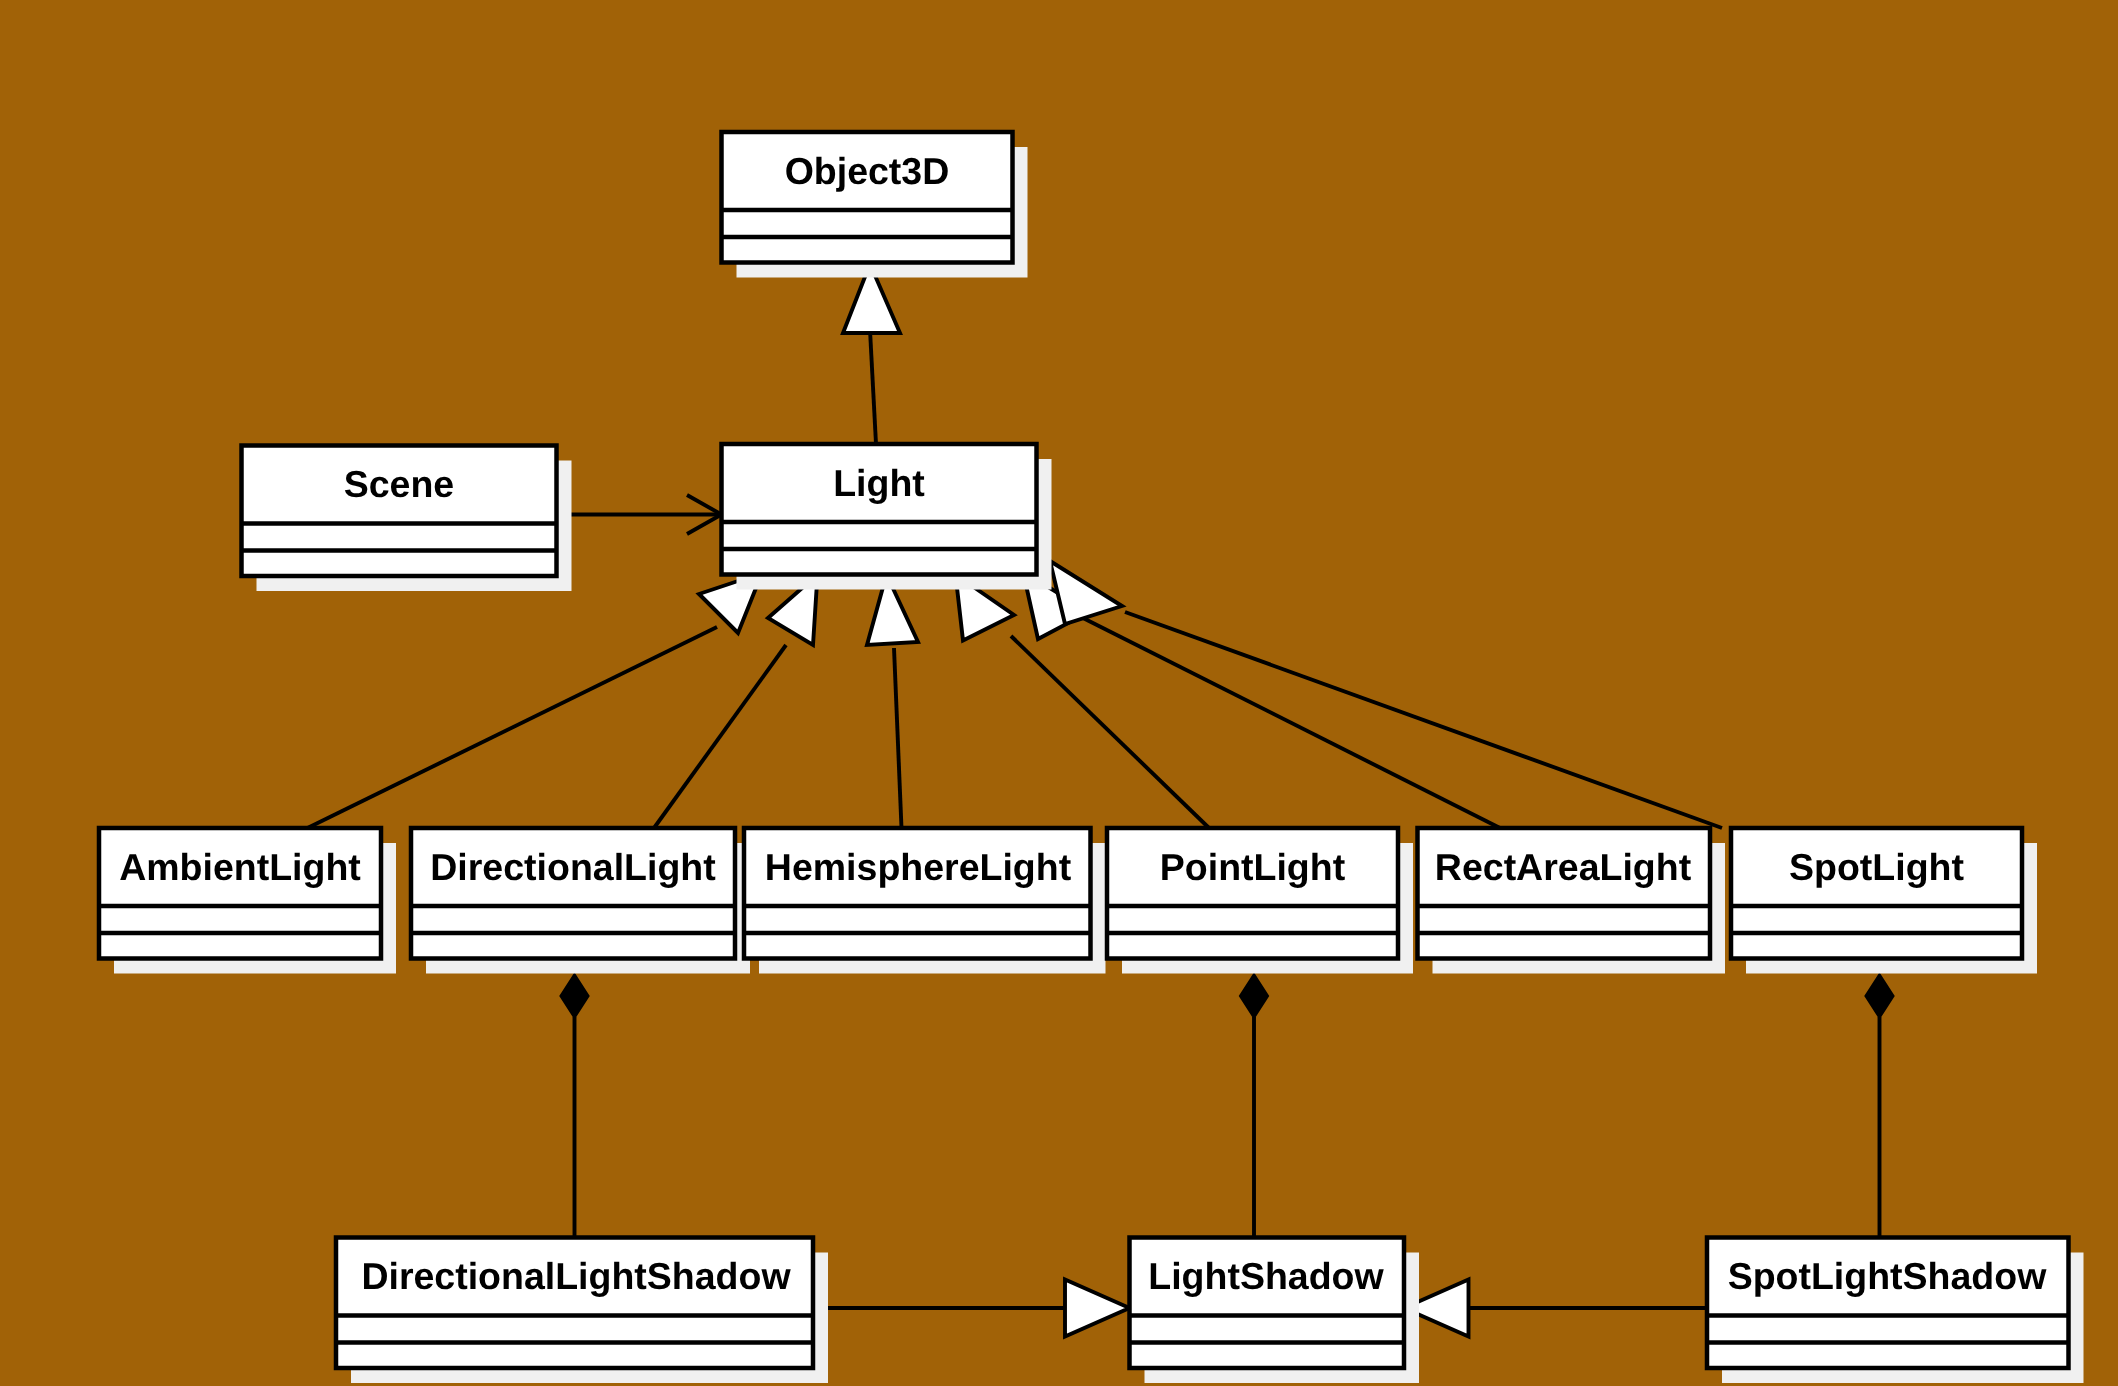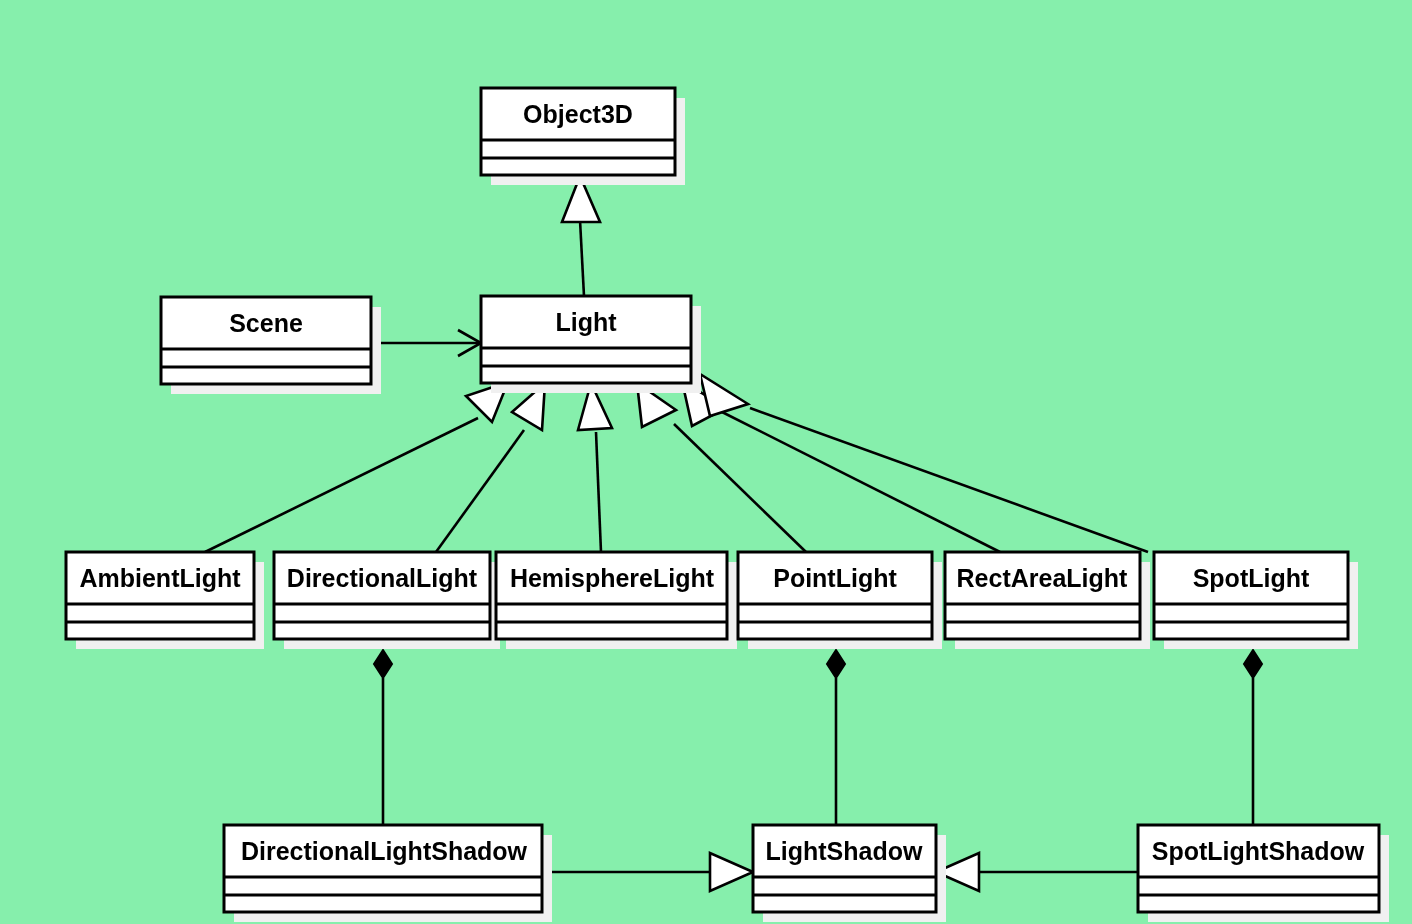--- a/index.html
+++ b/index.html
@@ -4,21 +4,21 @@
 <style>
   html, body {
     margin: 0;
     padding: 0;
     background: #ffffff;
   }
   #diagram-root {
     position: relative;
     width: 1412px;
     height: 924px;
-    background: #86efac;
+    background: #a16207;
     font-family: "Liberation Sans", sans-serif;
     overflow: hidden;
   }
   #uml-svg {
     position: absolute;
     top: 0;
     left: 0;
     width: 1412px;
     height: 924px;
   }

